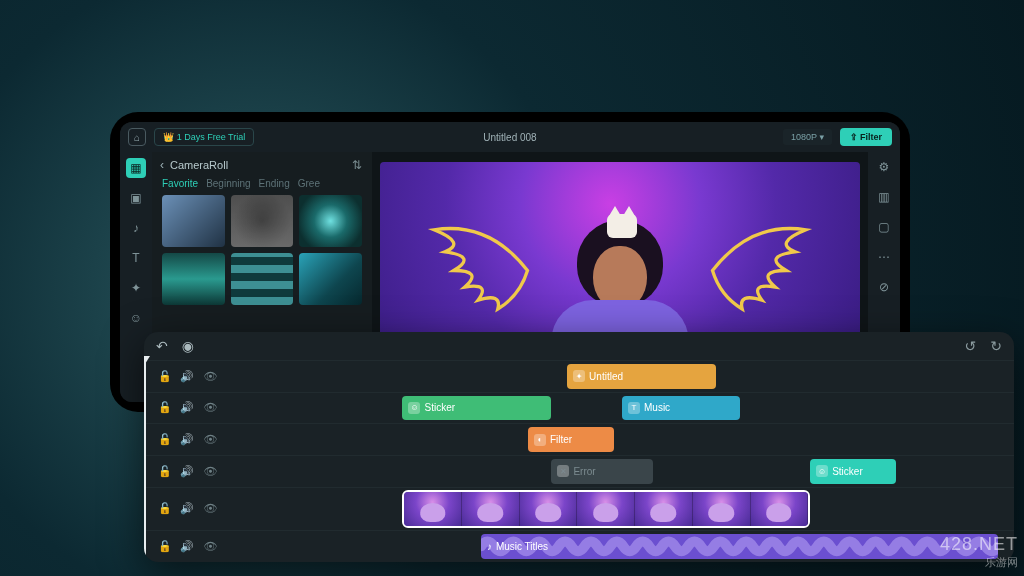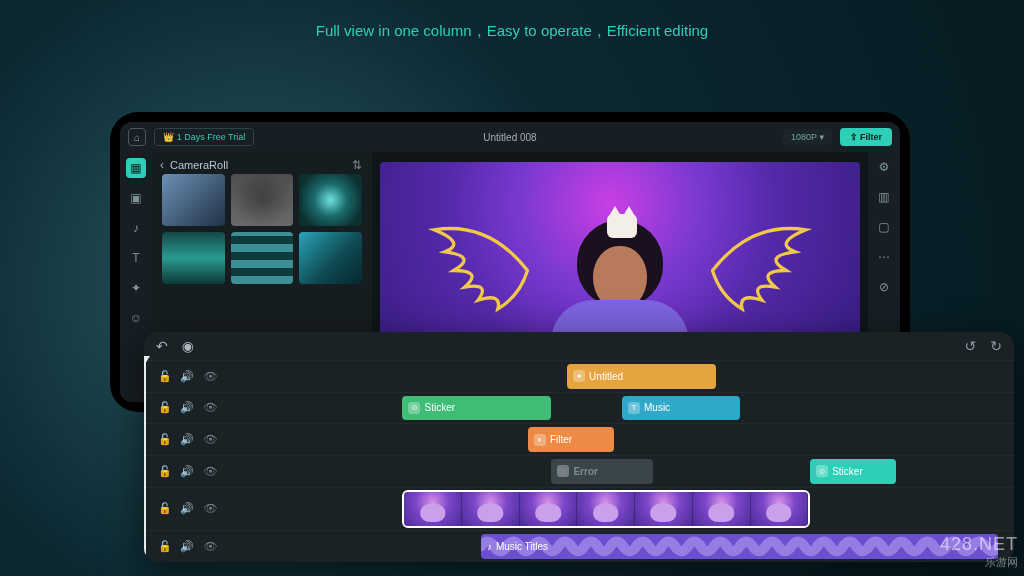--- a/index.html
+++ b/index.html
@@ -77,37 +77,36 @@
 .ruler-inner{position:relative;height:100%;}
 .tick{position:absolute;top:1px;font-size:8px;color:#556468;white-space:nowrap;transform:translateX(-50%);}
 .tick::before{content:"";position:absolute;left:50%;top:-3px;width:1px;height:4px;background:#3a4a4f;}
 .tracks{flex:1;display:flex;flex-direction:column;}
 .track{flex:1;display:flex;align-items:center;border-top:1px solid #212b2f;position:relative;}
 .track-head{width:86px;display:flex;align-items:center;gap:9px;padding-left:14px;color:#6f8186;font-size:11px;}
 .track-body{flex:1;position:relative;height:100%;}
 .clip{position:absolute;top:3px;bottom:3px;border-radius:4px;display:flex;align-items:center;padding-left:6px;font-size:10px;color:#fff;gap:4px;}
 .clip .ci{width:12px;height:12px;background:rgba(255,255,255,0.3);border-radius:3px;display:flex;align-items:center;justify-content:center;font-size:8px;}
 .c-orange{background:#e5a43f;} .c-teal{background:#2fa8c9;} .c-green{background:#3fbd76;}
-.c-orange2{background:#ed8b46;} .c-gray{background:#3a454a;color:#7c8b90;font-weight:bold;} .c-tl{background:#2ecfb7;}
+.c-orange2{background:#ed8b46;} .c-gray{background:#3a454a;color:#7c8b90;} .c-tl{background:#2ecfb7;}
 .video-clip{position:absolute;top:2px;bottom:2px;background:#7a5bd6;border-radius:6px;border:2px solid #fff;display:flex;overflow:hidden;}
 .vthumb{flex:1;background:radial-gradient(circle at 50% 30%,#d88fe8 0%,#7b45c9 45%,#4a2c96 100%);border-right:1px solid rgba(0,0,0,0.25);position:relative;}
 .vthumb::after{content:"";position:absolute;left:50%;top:32%;transform:translateX(-50%);width:45%;height:55%;background:#caa0ea;border-radius:50% 50% 40% 40%;}
 .audio-clip{position:absolute;top:3px;bottom:3px;background:#6b4fd0;border-radius:4px;display:flex;align-items:center;padding-left:6px;gap:4px;font-size:10px;color:#fff;overflow:hidden;}
 .wave{position:absolute;left:0;right:0;top:0;bottom:0;opacity:0.55;}
 .wave svg{width:100%;height:100%;}
 .playhead{position:absolute;top:28px;bottom:0;width:2px;background:#e8eef0;z-index:5;}
 .playhead::before{content:"";position:absolute;top:-4px;left:-4px;width:10px;height:8px;background:#e8eef0;clip-path:polygon(0 0,100% 0,50% 100%);}
 .watermark{position:absolute;right:6px;bottom:6px;text-align:right;color:#fff;opacity:0.55;font-size:18px;letter-spacing:1px;}
 .watermark .sub{font-size:11px;letter-spacing:0;opacity:0.85;}
 </style>
 </head>
 <body>
 
 <div class="hero">
-  <p>Full view in one column，Easy to operate，Efficient editing</p>
 </div>
 
 <div class="tablet">
  <div class="tablet-screen">
   <div class="topbar">
     <div class="topbar-left">
       <div class="home-btn">⌂</div>
       <div class="trial-btn">👑 <span>1 Days Free Trial</span></div>
     </div>
     <div class="title-center">Untitled 008</div>
@@ -125,20 +124,26 @@
       <div class="ri">✦</div>
       <div class="ri">☺</div>
     </div>
     <div class="media-panel">
       <div class="media-head">
         <span class="back">‹</span>
         <span>CameraRoll</span>
         <span class="spacer"></span>
         <span class="sort">⇅</span>
       </div>
+      <div class="tabs-row">
+        <span class="mt active">Favorite</span>
+        <span class="mt">Beginning</span>
+        <span class="mt">Ending</span>
+        <span class="mt">Gree</span>
+      </div>
       <div class="thumb-grid">
         <div class="thumb t1"></div>
         <div class="thumb t2"></div>
         <div class="thumb t3"></div>
         <div class="thumb t4"></div>
         <div class="thumb t5"></div>
         <div class="thumb t6"></div>
       </div>
     </div>
     <div class="preview">

